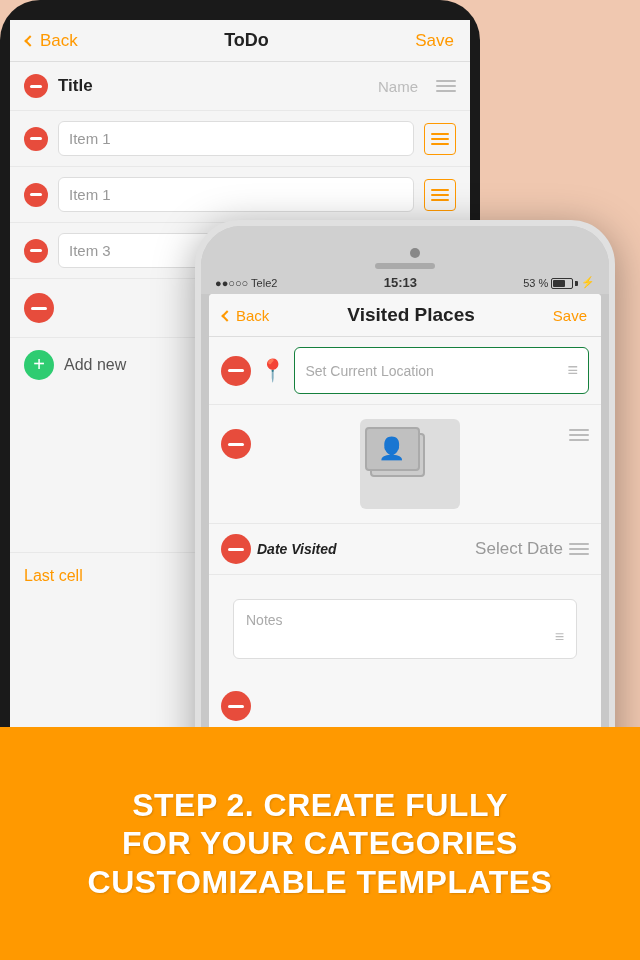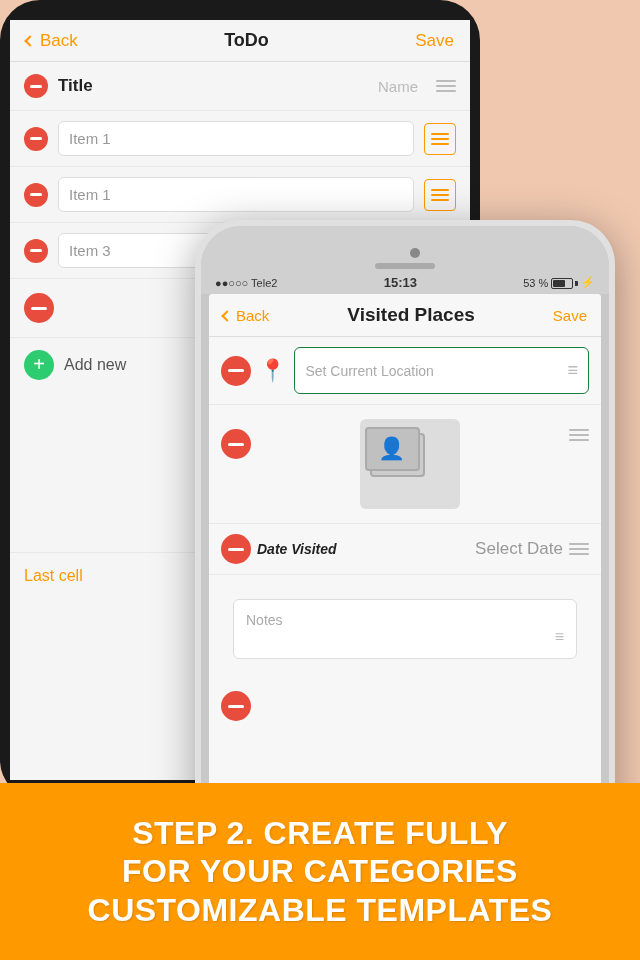--- a/index.html
+++ b/index.html
@@ -303,21 +303,21 @@
       border-bottom: 2px solid #f90;
       transform: rotate(45deg);
       margin-right: 2px;
       margin-bottom: -1px;
     }
 
     
     .bottom-banner {
       position: absolute;
       bottom: 0; left: 0; right: 0;
-      height: 177px;
+      height: 233px;
       background: #f90;
       z-index: 20;
       display: flex;
       align-items: center;
       justify-content: center;
     }
     .banner-text {
       text-align: center;
       color: white;
       font-size: 32px;

